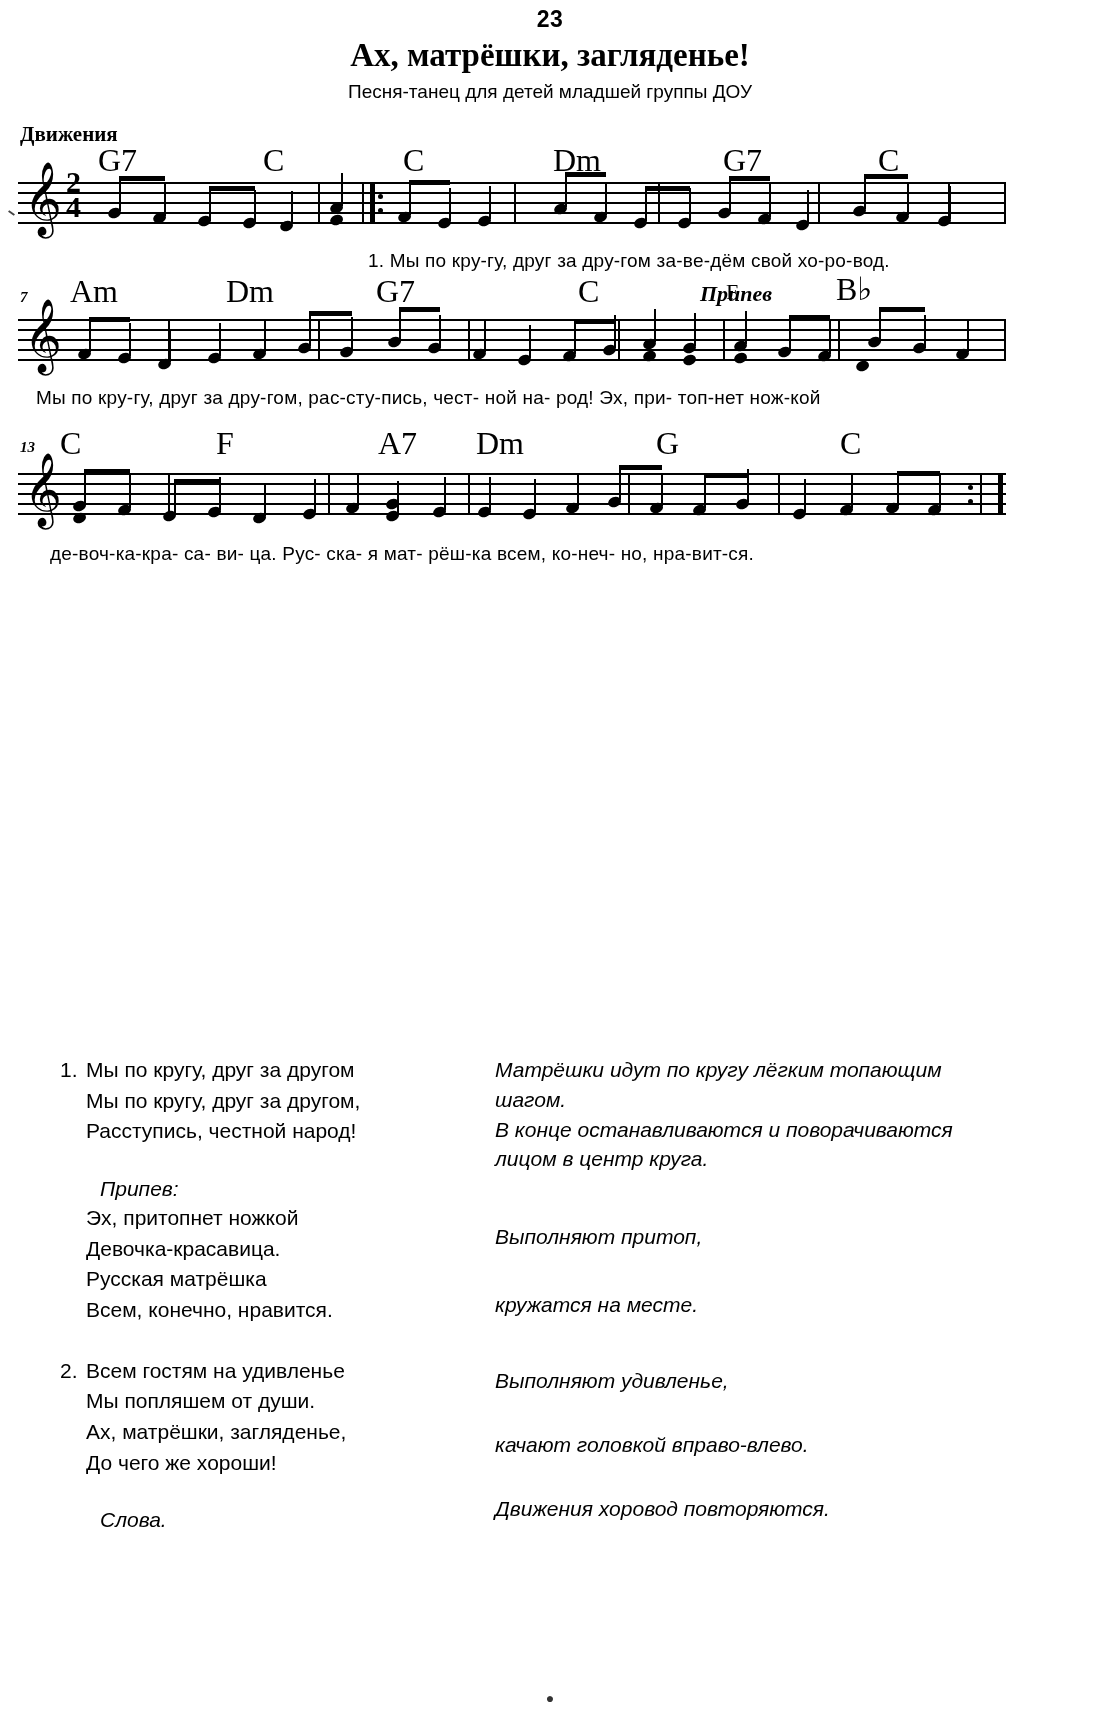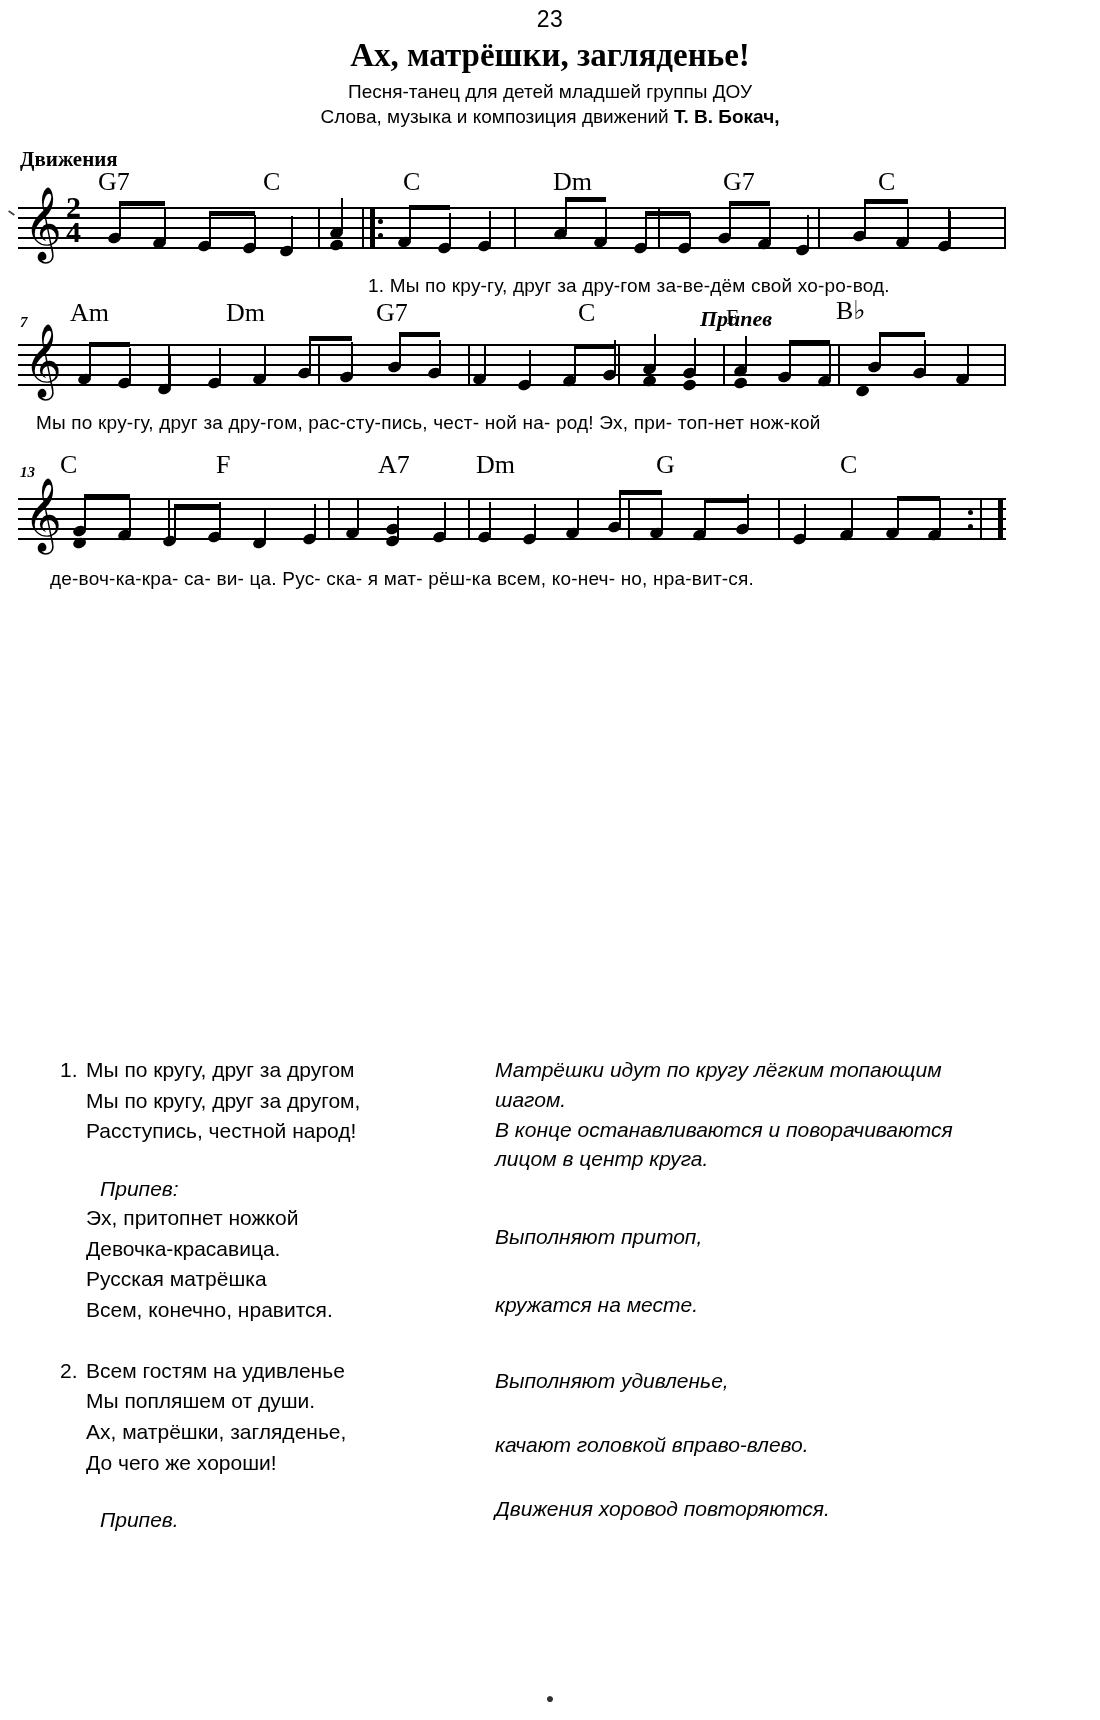--- a/index.html
+++ b/index.html
@@ -5,21 +5,21 @@
   html,body{margin:0;padding:0;background:#fff;}
   body{
     width:1100px;height:1720px;
     font-family:"Liberation Sans",sans-serif;
     color:#000;position:relative;overflow:hidden;
   }
   .page{position:relative;width:1100px;height:1720px;}
 
   
   .page-number{
-    text-align:center;font-size:23px;font-weight:400;
+    text-align:center;font-size:23px;font-weight:700;
     padding-top:6px;letter-spacing:.5px;
   }
   .title-main{
     text-align:center;
     font-family:"Liberation Serif",serif;
     font-style:italic;font-weight:700;
     font-size:43px;letter-spacing:.5px;margin-top:4px;
   }
   .title-sub{
     text-align:center;
@@ -44,21 +44,21 @@
     font-weight:700;font-size:21px;
   }
   .measnum{
     position:absolute;
     font-family:"Liberation Serif",serif;
     font-style:italic;font-size:15px;font-weight:700;
   }
   .chord{
     position:absolute;
     font-family:"Liberation Serif",serif;
-    font-size:26px;line-height:1;
+    font-size:32px;line-height:1;
   }
   .chord.small{font-size:22px;}
   .section-mark{
     position:absolute;
     font-family:"Liberation Serif",serif;
     font-style:italic;font-weight:700;font-size:22px;
   }
 
   .staff{position:absolute;left:10px;width:988px;}
   .staff .ln{
@@ -134,21 +134,20 @@
 <body>
 
 <div class="page">
 
   <div class="page-number">23</div>
 
   <div class="title-sub">Ах, матрёшки, загляденье!</div>
 
   <div class="credit">
     <div>Песня-танец для детей младшей группы ДОУ</div>
-    <div><span>Слова, музыка и композиция движений </span><b>Т. В. Бокач,</b></div>
   </div>
 
   <div class="system sys1">
     <div class="tempo">Движения</div>
 
     <div class="chord" style="left:90px;top:22px;">G7</div>
     <div class="chord" style="left:255px;top:22px;">C</div>
     <div class="chord" style="left:395px;top:22px;">C</div>
     <div class="chord" style="left:545px;top:22px;">Dm</div>
     <div class="chord" style="left:715px;top:22px;">G7</div>
@@ -552,21 +551,21 @@
           <div>Русская матрёшка</div>
           <div>Всем, конечно, нравится.</div>
         </div>
 
         <div class="verse" style="margin-top:30px;">
           <div><span class="vnum">2.</span><span>Всем гостям на удивленье</span></div>
           <span class="ind">Мы попляшем от души.</span>
           <span class="ind">Ах, матрёшки, загляденье,</span>
           <span class="ind">До чего же хороши!</span>
         </div>
-        <div class="refrain-end">Припев.</div>
+        <div class="refrain-end">Слова.</div>
       </div>
 
       <div class="col-right">
         <div class="act sp1">Матрёшки идут по кругу лёгким топающим</div>
         <div class="act">шагом.</div>
         <div class="act">В конце останавливаются и поворачиваются</div>
         <div class="act">лицом в центр круга.</div>
         <div class="act sp2">Выполняют притоп,</div>
         <div class="act sp3">кружатся на месте.</div>
         <div class="act sp4">Выполняют удивленье,</div>

